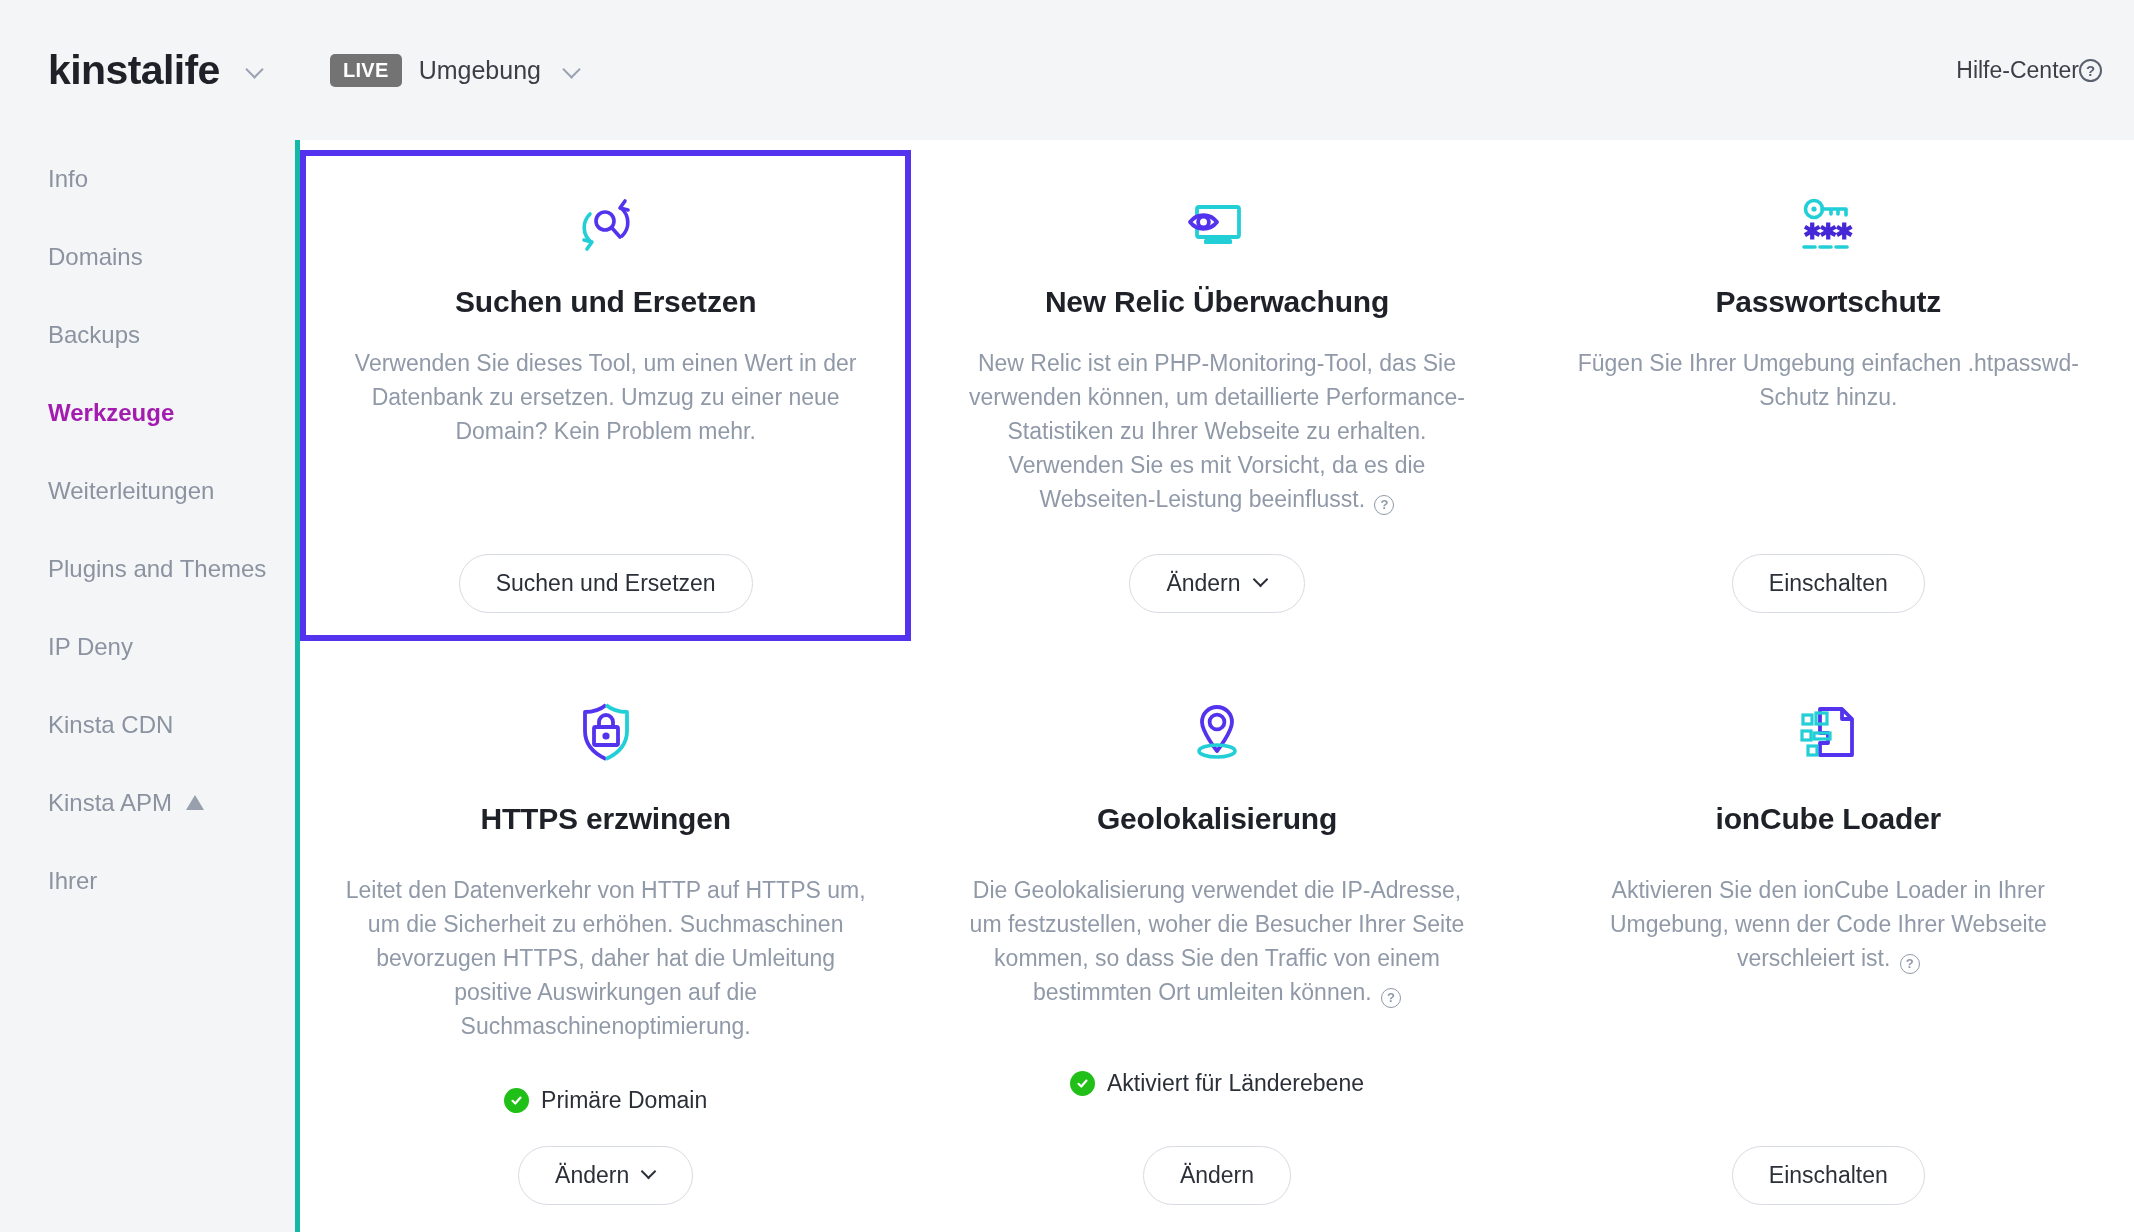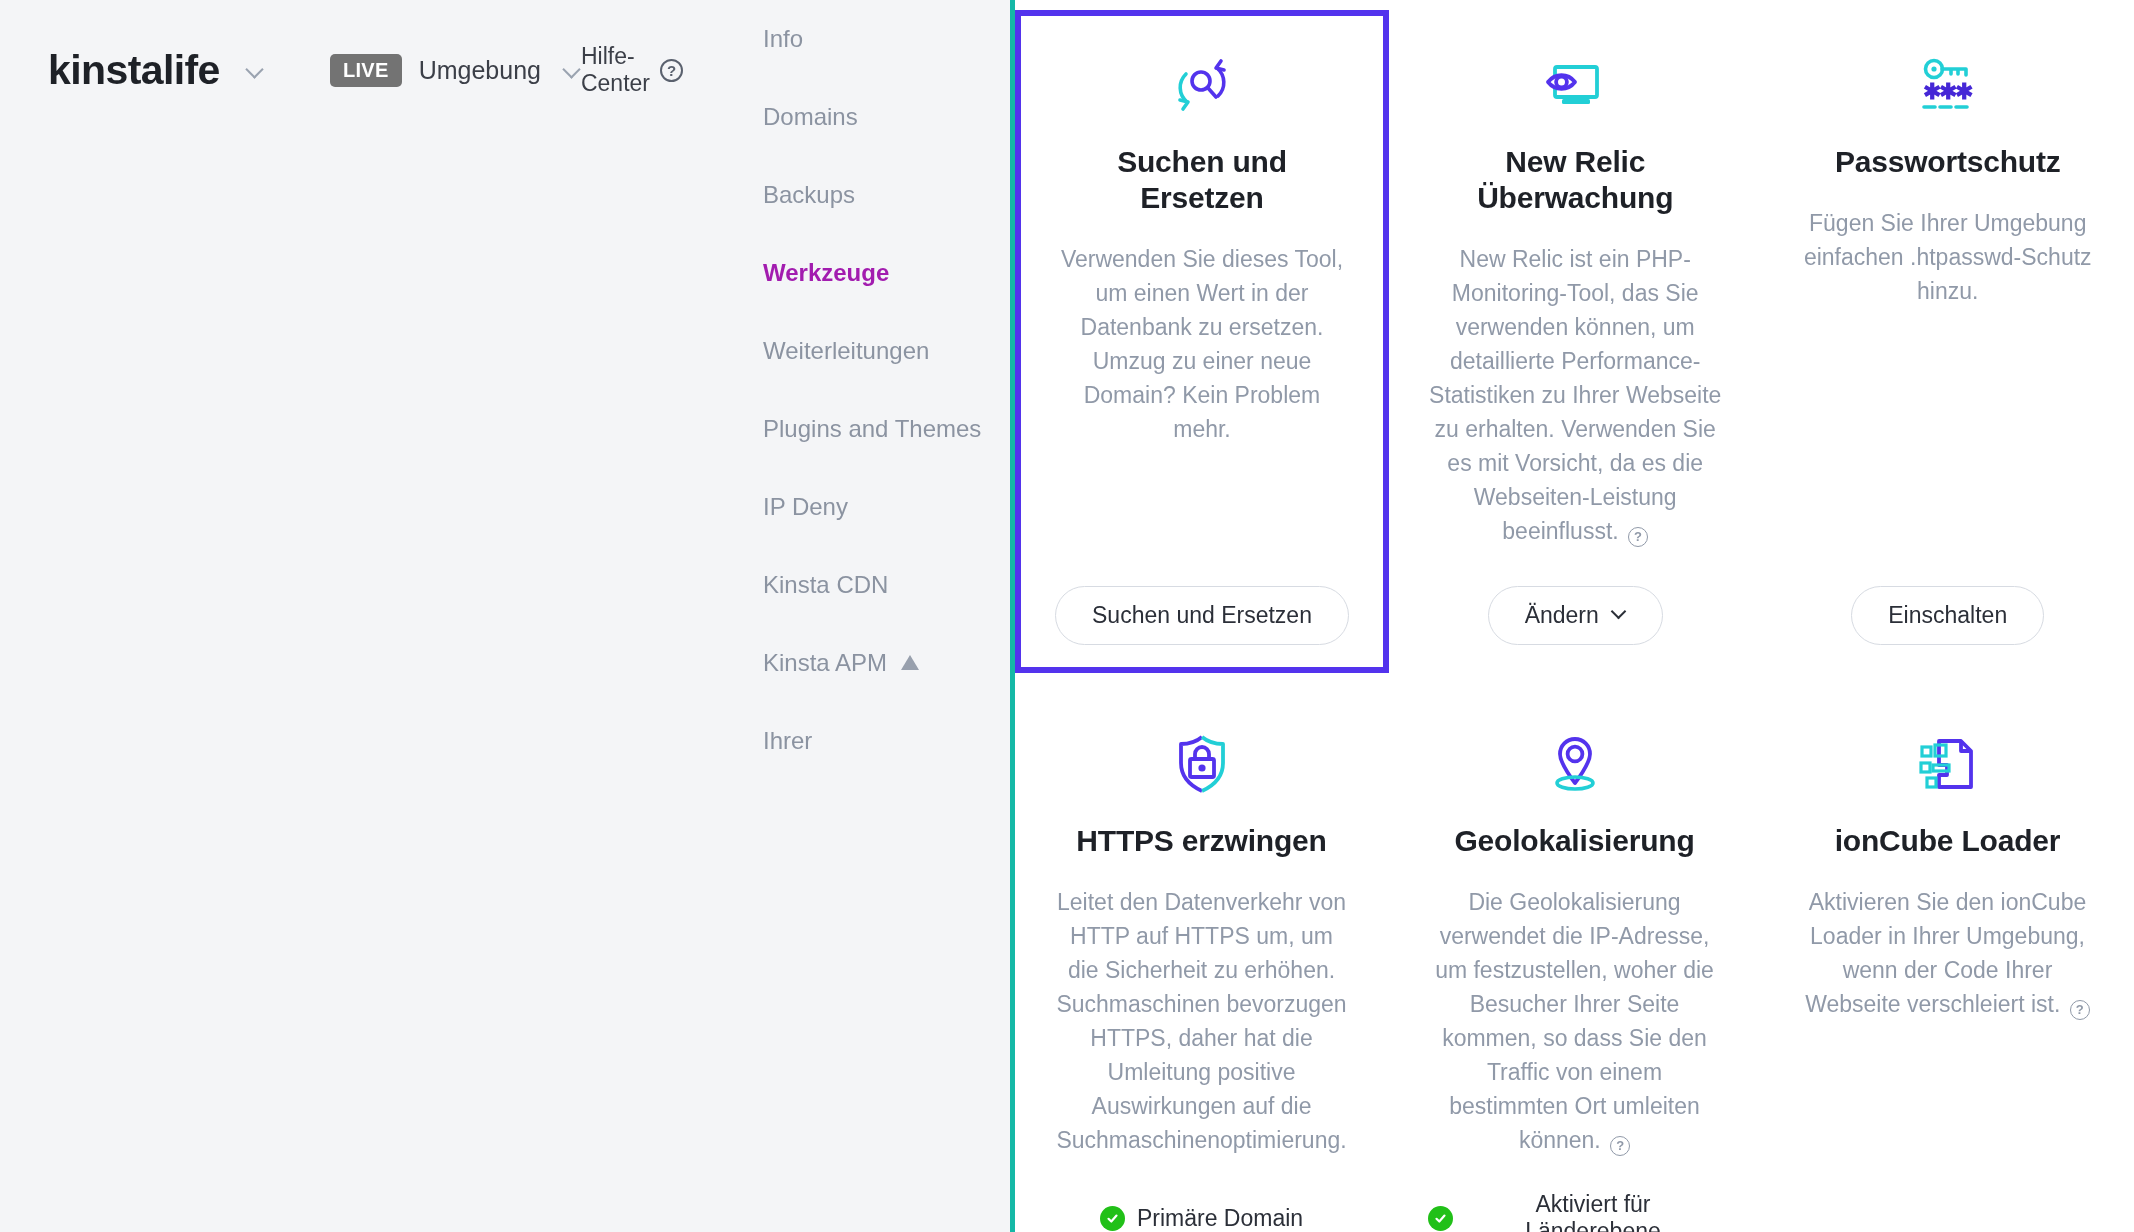--- a/index.html
+++ b/index.html
@@ -12,20 +12,21 @@
     font-family: "Liberation Sans", sans-serif;
     -webkit-font-smoothing: antialiased;
   }
 
   #app {
     position: relative;
     width: 2134px;
     height: 1232px;
     background: #f4f5f7;
     display: flex;
+    flex-direction: column;
   }
 
   
   .topbar {
     height: 140px;
     flex: 0 0 140px;
     display: flex;
     align-items: center;
     background: #f4f5f7;
     padding: 0 32px 0 48px;
@@ -88,21 +89,21 @@
     margin-left: 17px;
     font-weight: 400;
   }
 
   .env-group .chev { margin-left: 22px; }
 
   .topbar-right {
     margin-left: auto;
     display: flex;
     align-items: center;
-    gap: 10px;
+    gap: 0;
   }
 
   .help-text {
     font-size: 23px;
     color: #3b3f48;
   }
 
   .q-icon {
     width: 23px; height: 23px;
     border: 2px solid #5a616e;
@@ -284,21 +285,21 @@
     position: absolute;
     left: 0; top: 0;
     width: 9px; height: 9px;
     border-right: 2.4px solid #2b2f38;
     border-bottom: 2.4px solid #2b2f38;
     transform: rotate(45deg);
   }
 
   
   .grid.row-one .card { min-height: 352px; justify-content: flex-start; }
-  .grid.row-two  .card { min-height: 470px; justify-content: flex-start; }
+  .grid.row-two  .card { min-height: 470px; justify-content: flex-start; gap: 10px; }
 </style>
 </head>
 <body>
 
 <div id="app">
 
   <div class="topbar">
 
     <div class="brand-group">
       <span class="brand-name">kinstalife</span>

